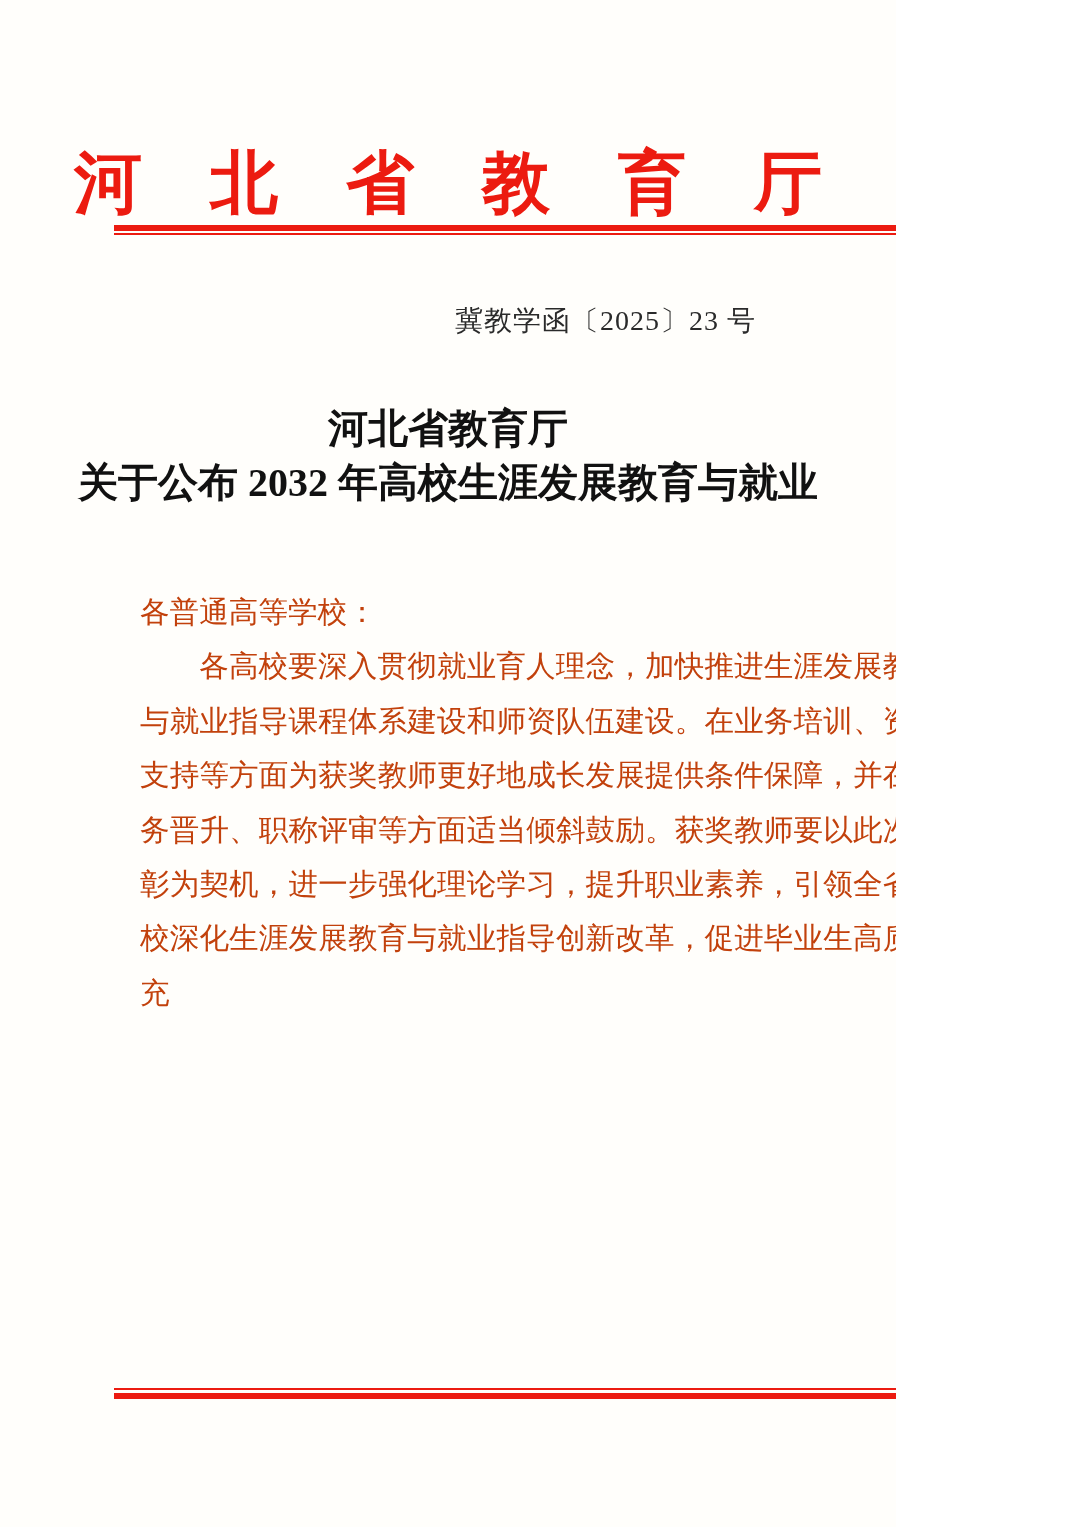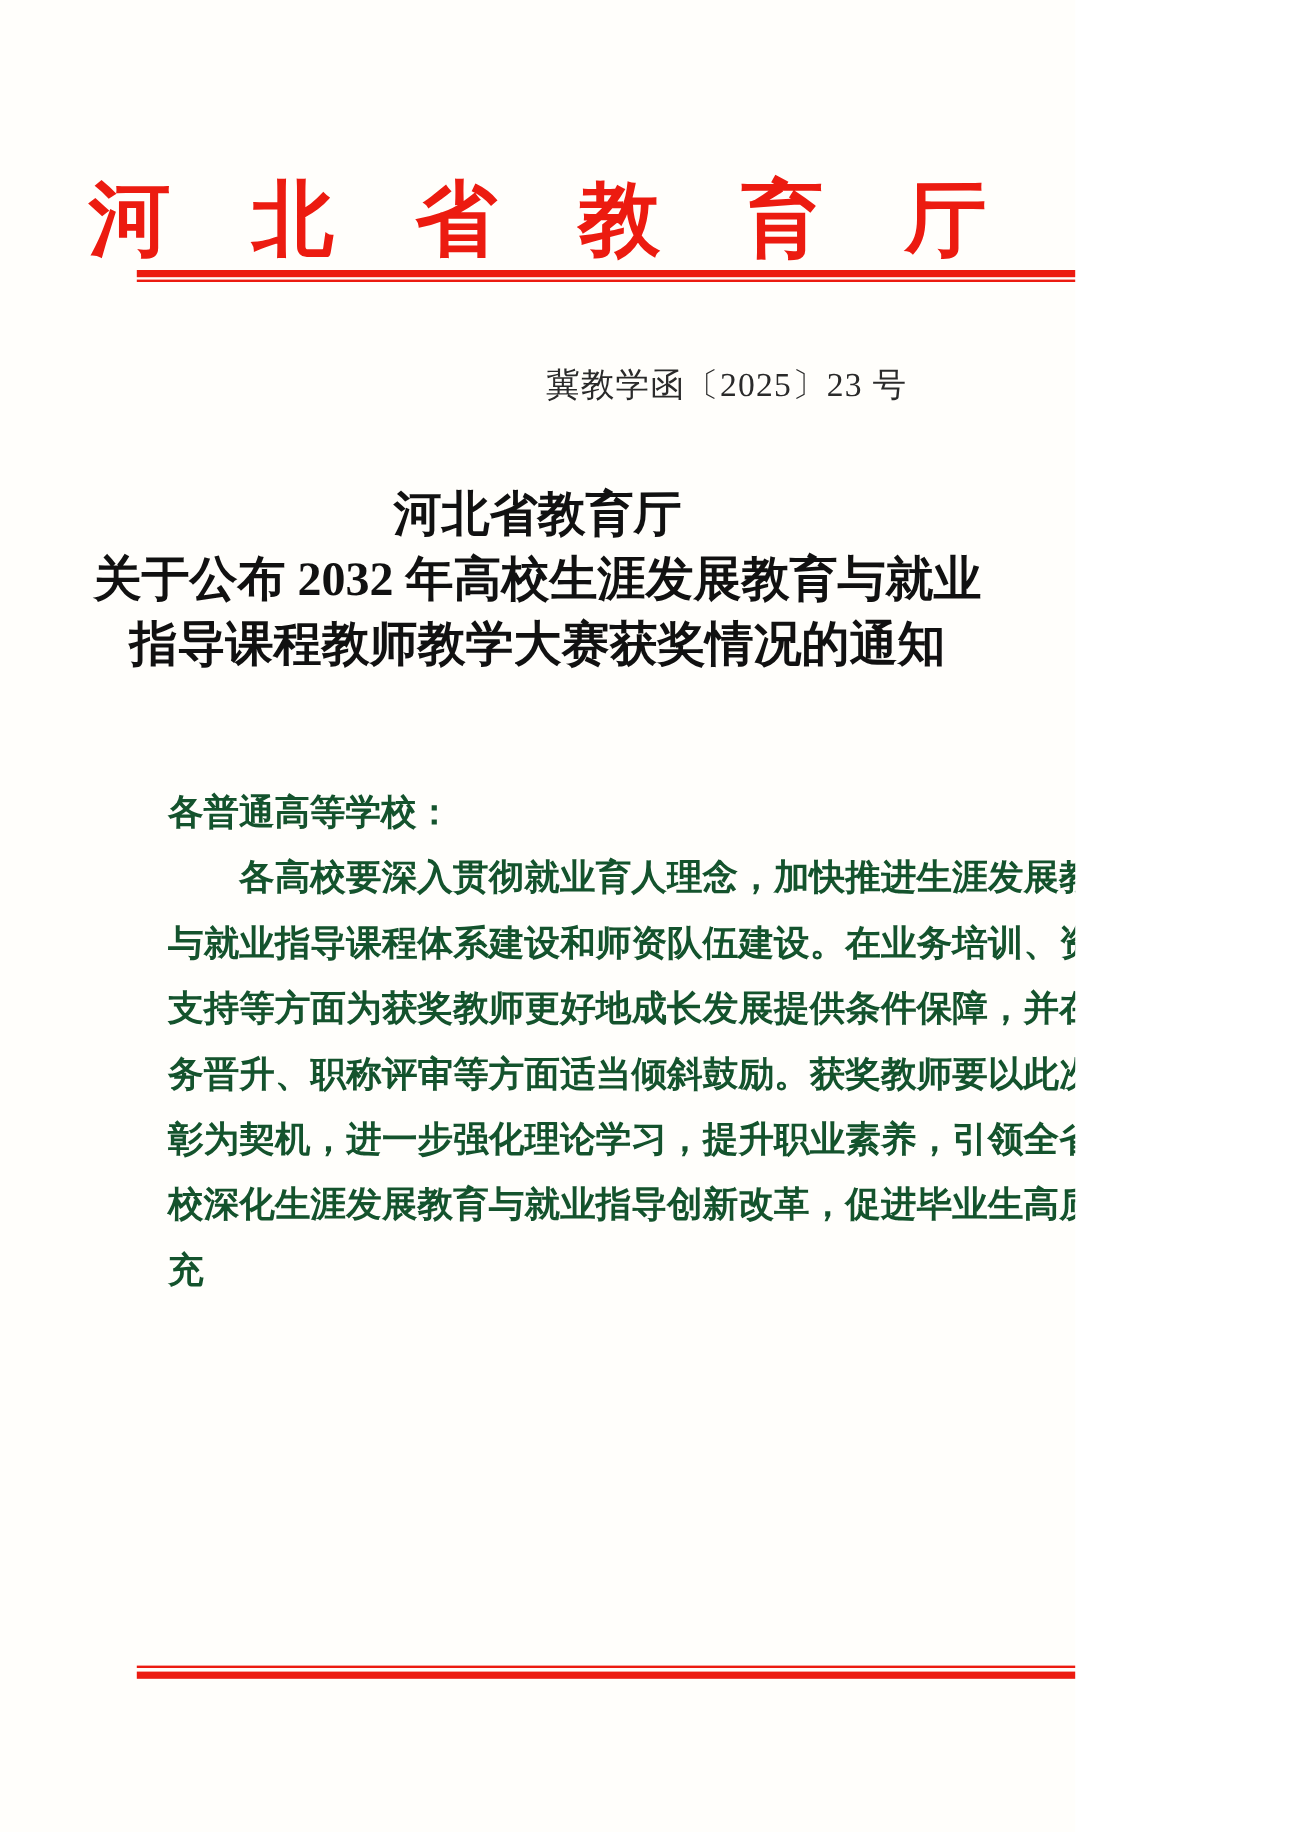--- a/index.html
+++ b/index.html
@@ -64,29 +64,28 @@
     width: 100%;
     text-align: center;
     font-size: 40px;
     font-weight: bold;
     line-height: 54px;
     color: #111111;
   }
   
   .doc-body {
     position: absolute;
-    top: 651px;
+    top: 585px;
     left: 140px;
     width: 802px;
     font-size: 29.6px;
     line-height: 54.4px;
     text-align: justify;
     text-justify: inter-ideograph;
-    color: #14532d;
-    font-weight: bold;
+    color: #c2410c;
   }
   .salutation { text-indent: 0; }
   .para {
     margin: 0;
     text-indent: 2em;
   }
 </style>
 </head>
 <body>
 
@@ -99,21 +98,20 @@
   <div class="rule-top">
     <div class="rule-line-thick"></div>
     <div class="rule-line-thin"></div>
   </div>
 
   <div class="doc-number">冀教学函〔2025〕23 号</div>
 
   <div class="doc-title">
     <div>河北省教育厅</div>
     <div>关于公布 2032 年高校生涯发展教育与就业</div>
-    <div>指导课程教师教学大赛获奖情况的通知</div>
   </div>
 
   <div class="doc-body">
     <div class="salutation">各普通高等学校：</div>
     <p class="para">各高校要深入贯彻就业育人理念，加快推进生涯发展教育与就业指导课程体系建设和师资队伍建设。在业务培训、资源支持等方面为获奖教师更好地成长发展提供条件保障，并在职务晋升、职称评审等方面适当倾斜鼓励。获奖教师要以此次表彰为契机，进一步强化理论学习，提升职业素养，引领全省高校深化生涯发展教育与就业指导创新改革，促进毕业生高质量充</p>
   </div>
 
   <div class="rule-bottom">
     <div class="rule-line-thin"></div>
     <div class="rule-line-thick"></div>

